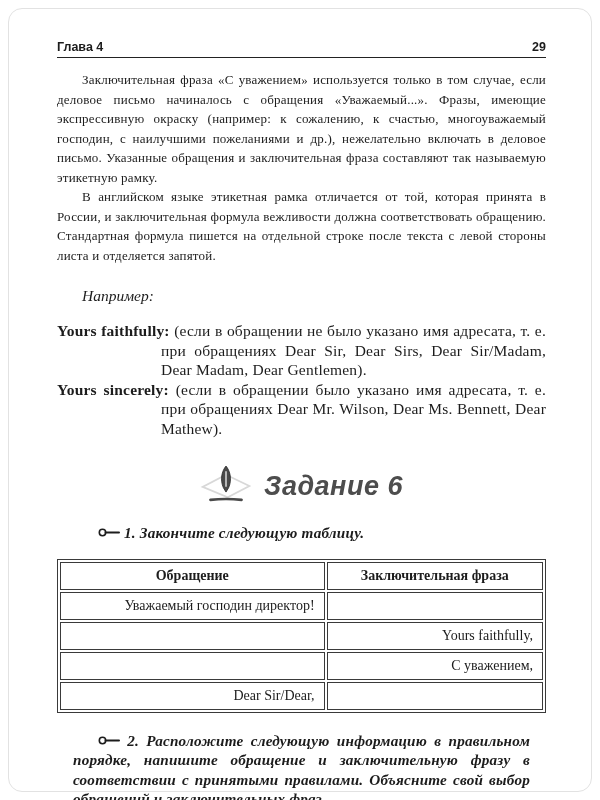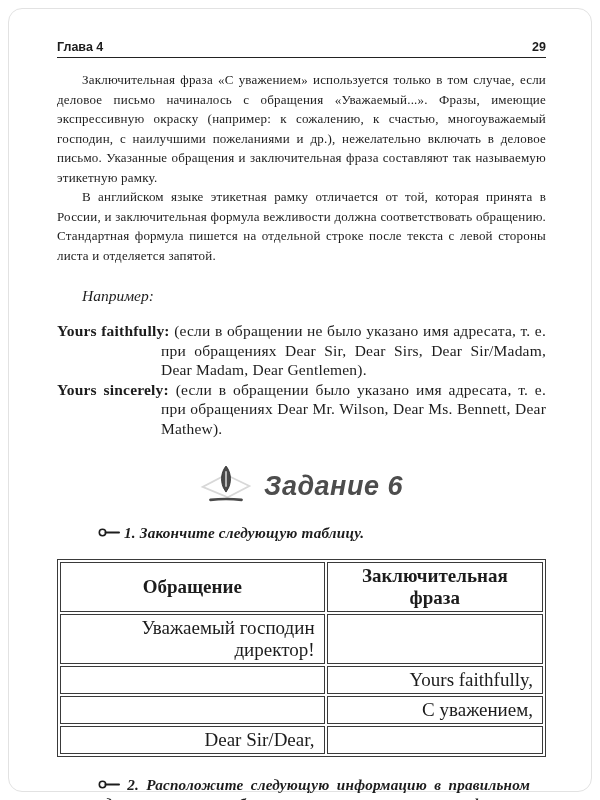--- a/index.html
+++ b/index.html
@@ -90,21 +90,21 @@
   p.exercise .bullet-wrap { display: inline-block; text-indent: 0; }
   p.exercise.ex1 { margin-top: 10px; text-indent: 25px; }
   p.exercise.ex2 { margin-top: 18px; text-indent: 25px; }
   
   table.fill-table {
     width: 100%;
     margin-top: 15px;
     border-collapse: separate;
     border-spacing: 2px;
     border: 1px solid #3a3a3a;
-    font-size: 19px;
+    font-size: 14px;
   }
   table.fill-table th, table.fill-table td {
     border: 1px solid #3a3a3a;
     padding: 2px 9px;
     height: 22px;
     vertical-align: middle;
   }
   table.fill-table th {
     font-weight: bold;
     text-align: center;
@@ -120,21 +120,21 @@
 <div class="page-border"></div>
 
 <div class="content">
 
   <div class="pagehead">
     <span>Глава 4</span>
     <span>29</span>
   </div>
 
   <p class="body first">Заключительная фраза «С уважением» используется только в том случае, если деловое письмо начиналось с обращения «Уважаемый...». Фразы, имеющие экспрессивную окраску (например: к сожалению, к счастью, многоуважаемый господин, с наилучшими пожеланиями и др.), нежелательно включать в деловое письмо. Указанные обращения и заключительная фраза составляют так называемую этикетную рамку.</p>
-  <p class="body">В английском языке этикетная рамку отличается от той, которая принята в России, и заключительная формула вежливости должна соответствовать обращению. Стандартная формула пишется на отдельной строке после текста с левой стороны листа и отделяется запятой.</p>
+  <p class="body">В английском языке этикетная рамка отличается от той, которая принята в России, и заключительная формула вежливости должна соответствовать обращению. Стандартная формула пишется на отдельной строке после текста с левой стороны листа и отделяется запятой.</p>
 
   <p class="example">Например:</p>
 
   <p class="def"><span class="term">Yours faithfully:</span><span> (если в обращении не было указано имя адресата, т. е. при обращениях Dear Sir, Dear Sirs, Dear Sir/Madam, Dear Madam, Dear Gentlemen).</span></p>
   <p class="def"><span class="term">Yours sincerely:</span><span> (если в обращении было указано имя адресата, т. е. при обращениях Dear Mr. Wilson, Dear Ms. Bennett, Dear Mathew).</span></p>
 
   <div class="task-heading">
     <span class="icon">
       <svg width="52" height="44" viewBox="0 0 60 50">
 

